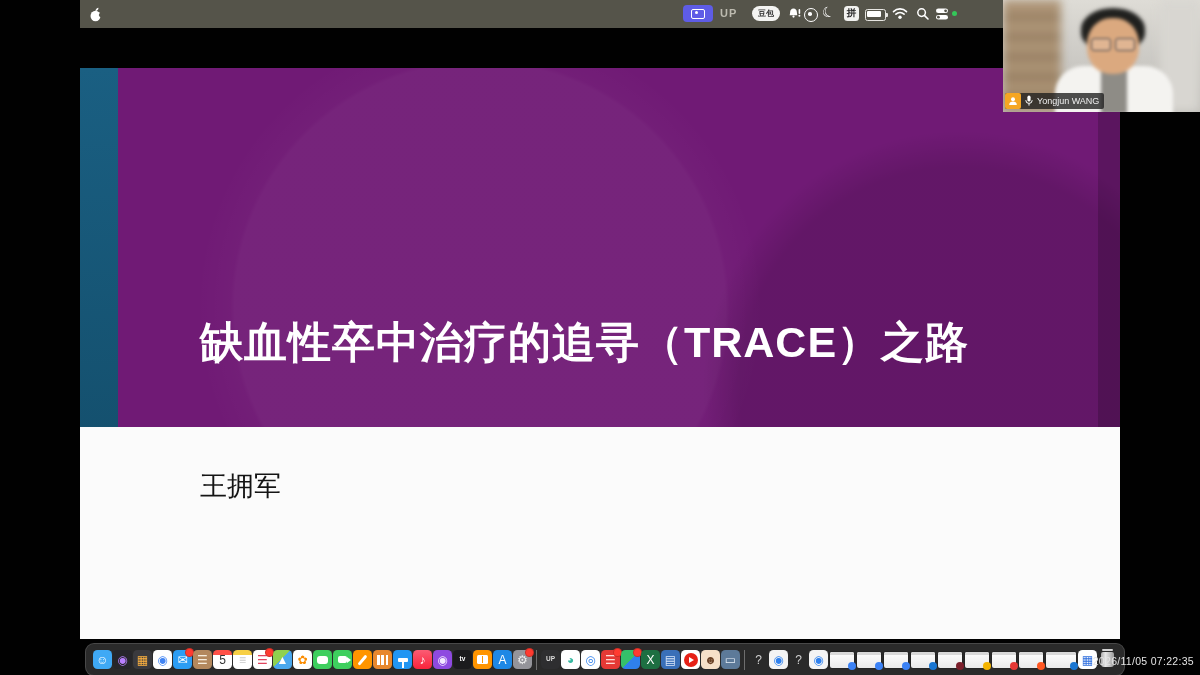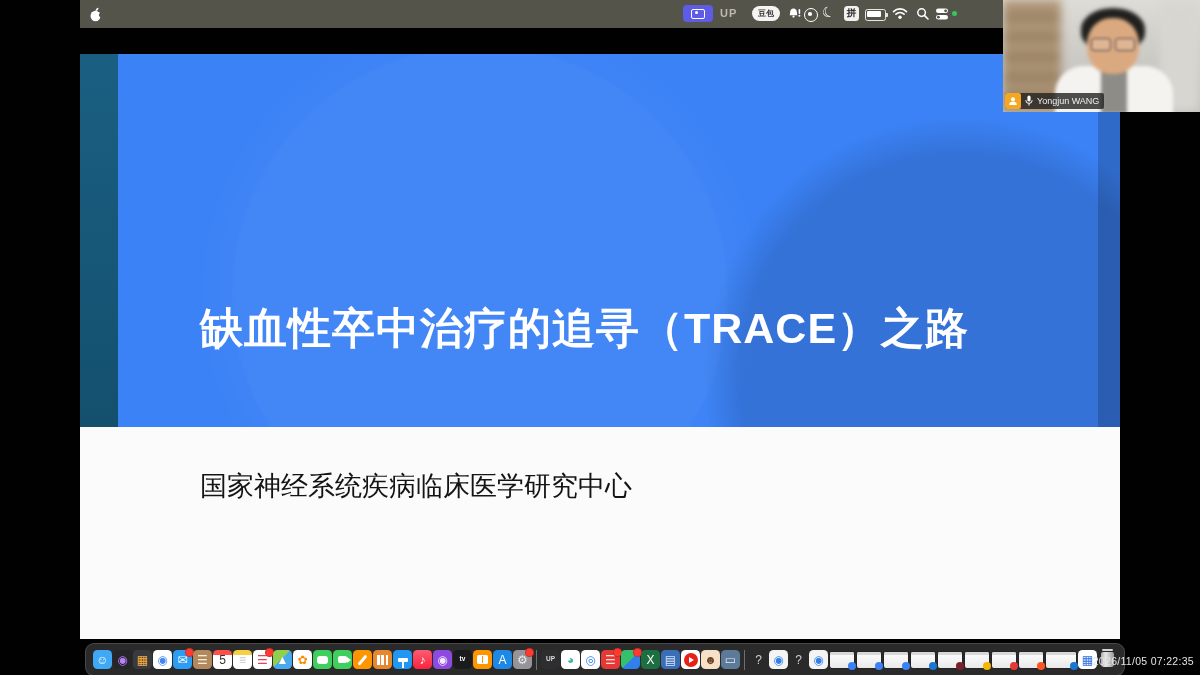--- a/index.html
+++ b/index.html
@@ -43,21 +43,21 @@
   #glasses i.l{left:0;} #glasses i.r{right:0;}
   #coat{position:absolute;left:52px;top:66px;width:118px;height:52px;background:#f4f3f0;border-radius:28px 28px 0 0;filter:blur(1px);}
   #shirt{position:absolute;left:98px;top:70px;width:26px;height:44px;background:#8e8c86;filter:blur(1px);}
   #nametag{position:absolute;left:2px;bottom:3px;height:16px;display:flex;align-items:center;gap:3px;
     background:rgba(30,30,30,.78);border-radius:2px;padding:0 5px 0 0;z-index:3;}
   #nametag .pbadge{width:16px;height:16px;background:#f5a623;border-radius:2px;display:flex;align-items:center;justify-content:center;}
   #nametag .nm{color:#f0f0f0;font-size:9px;}
 
   
   #slide{position:absolute;left:80px;top:54px;width:1040px;height:585px;}
-  #slide-dark{position:absolute;left:0;top:0;width:1040px;height:373px;background:#3b82f6;overflow:hidden;}
+  #slide-dark{position:absolute;left:0;top:14px;width:1040px;height:373px;background:#701a75;overflow:hidden;}
   #band{position:absolute;left:0;top:0;width:38px;height:373px;background:linear-gradient(180deg,#1a5f82,#14506e);}
   #circ1{position:absolute;left:120px;top:-40px;width:560px;height:560px;border-radius:50%;
     background:radial-gradient(circle,rgba(255,255,255,.045) 0 62%,rgba(255,255,255,.02) 63%,transparent 72%);}
   #circ2{position:absolute;left:620px;top:60px;width:520px;height:520px;border-radius:50%;
     background:radial-gradient(circle,rgba(0,0,0,.12) 0 60%,transparent 70%);}
   #seam{position:absolute;right:0;top:0;width:22px;height:373px;background:rgba(0,0,0,.18);}
   #slide-title{position:absolute;left:120px;top:246px;width:880px;color:#fff;font-size:43px;font-weight:700;letter-spacing:1px;white-space:nowrap;}
   #slide-white{position:absolute;left:0;top:373px;width:1040px;height:212px;background:#fbfbfb;}
   #presenter{position:absolute;left:120px;top:40px;color:#141414;font-size:27px;font-weight:500;line-height:39px;}
 
@@ -194,21 +194,21 @@
   <div id="slide">
     <div id="slide-dark">
       <div id="band"></div>
       <div id="circ1"></div>
       <div id="circ2"></div>
       <div id="seam"></div>
       <div id="slide-title">缺血性卒中治疗的追寻（TRACE）之路</div>
     </div>
     <div id="slide-white">
       <div id="presenter">
-        <div>国家神经系统疾病临床医学研究中心</div>
+        <div>王拥军</div>
       </div>
     </div>
   </div>
 
   <div id="dock">
       <div class="dicon" style="background: rgb(63, 169, 245);">
         <span class="g" style="color: rgb(255, 255, 255);">☺</span>
       </div>
       <div class="dicon" style="background: rgb(38, 38, 42);">
         <span class="g" style="color: rgb(185, 128, 255);">◉</span>

